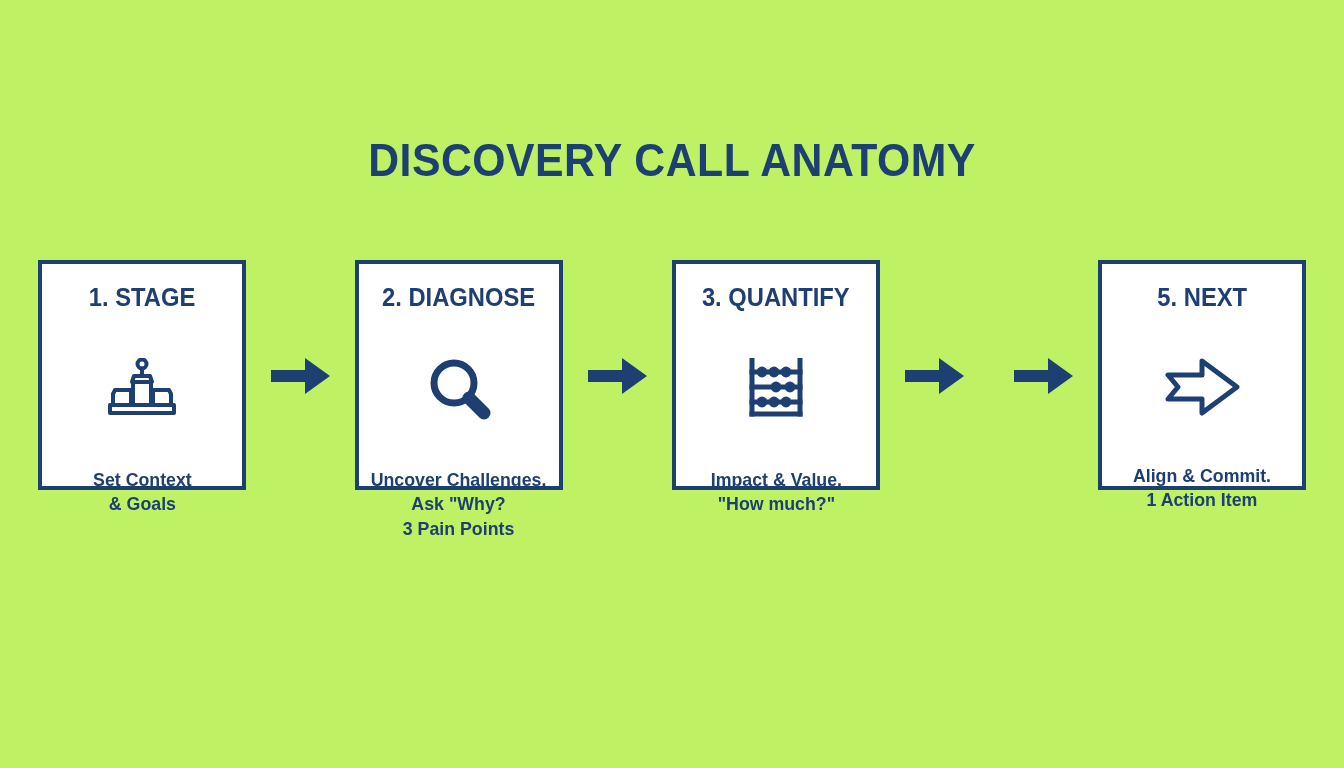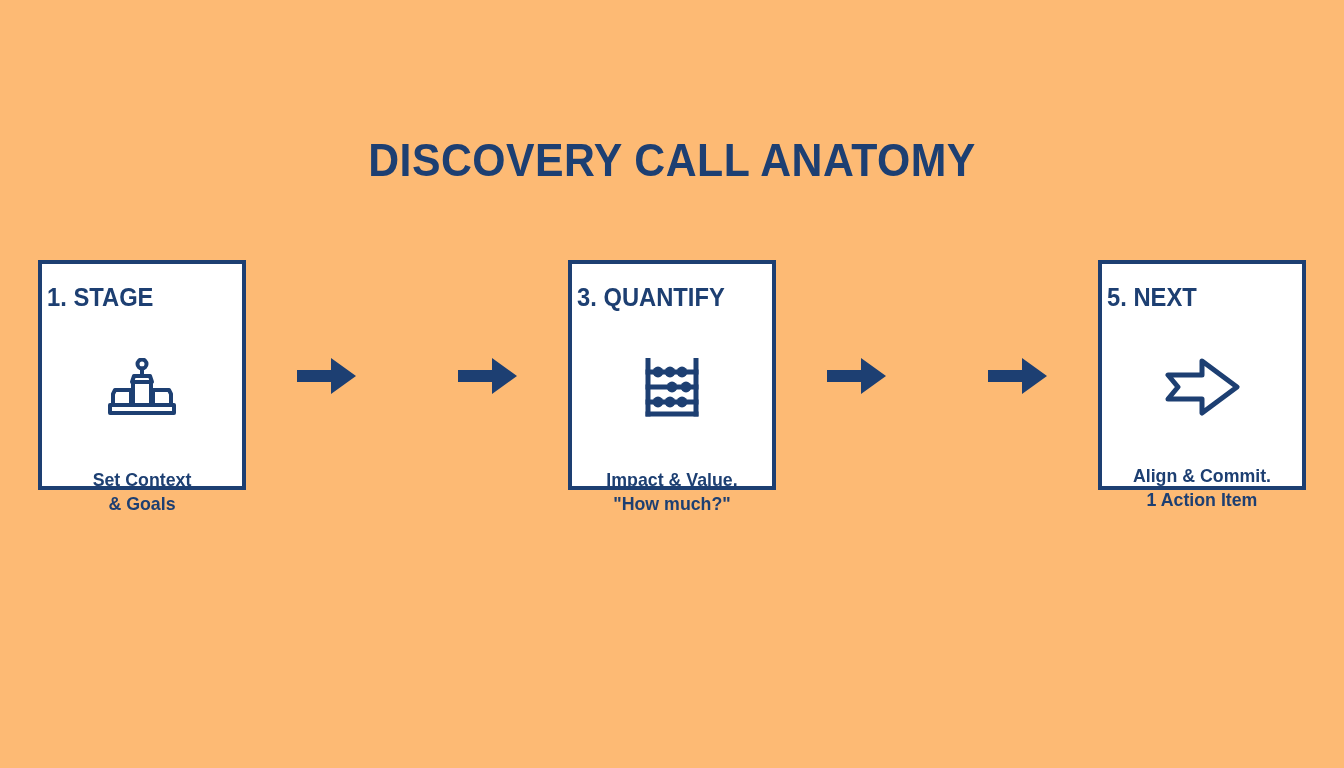--- a/index.html
+++ b/index.html
@@ -10,21 +10,21 @@
     width: 1344px;
     height: 768px;
     background: #fdfdfd;
     font-family: "Liberation Sans", sans-serif;
     overflow: hidden;
   }
   #slide {
     position: relative;
     width: 1344px;
     height: 768px;
-    background: #fdba74;
+    background: #bef264;
   }
   #title {
     position: absolute;
     top: 133px;
     left: 0;
     width: 1344px;
     text-align: center;
     font-size: 46px;
     font-weight: bold;
     letter-spacing: 0.5px;
@@ -44,20 +44,21 @@
   }
   .step-box {
     position: relative;
     width: 208px;
     height: 230px;
     border: 4px solid #1d3f72;
     background: #ffffff;
     box-sizing: border-box;
     display: flex;
     flex-direction: column;
+    align-items: center;
     flex: 0 0 auto;
     gap: 32px;
   }
   .step-title {
     margin-top: 21px;
     font-size: 25px;
     font-weight: bold;
     color: #1d3f72;
     line-height: 1;
     white-space: nowrap;
@@ -117,20 +118,34 @@
       <div class="step-desc">Set Context
 &amp; Goals</div>
     </div>
 
     <div class="connector">
       <svg width="60" height="38" viewBox="0 0 60 38">
         <path d="M0 13 H34 V1 L59 19 L34 37 V25 H0 Z" fill="#1d3f72"></path>
       </svg>
     </div>
 
+    <div class="step-box">
+      <div class="step-title">2. DIAGNOSE</div>
+      <div class="step-icon">
+        <svg width="66" height="64" viewBox="0 0 66 64">
+          <g fill="none" stroke="#1d3f72">
+            <circle cx="28" cy="26" r="20" stroke-width="7"></circle>
+            <path d="M43 41 L58 56" stroke-width="13" stroke-linecap="round"></path>
+          </g>
+        </svg>
+      </div>
+      <div class="step-desc">Uncover Challenges.
+Ask "Why?
+3 Pain Points</div>
+    </div>
 
     <div class="connector">
       <svg width="60" height="38" viewBox="0 0 60 38">
         <path d="M0 13 H34 V1 L59 19 L34 37 V25 H0 Z" fill="#1d3f72"></path>
       </svg>
     </div>
 
     <div class="step-box">
       <div class="step-title">3. QUANTIFY</div>
       <div class="step-icon">

